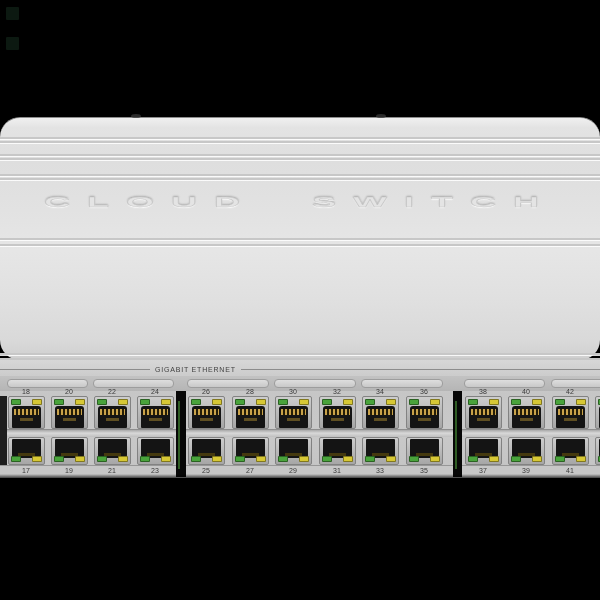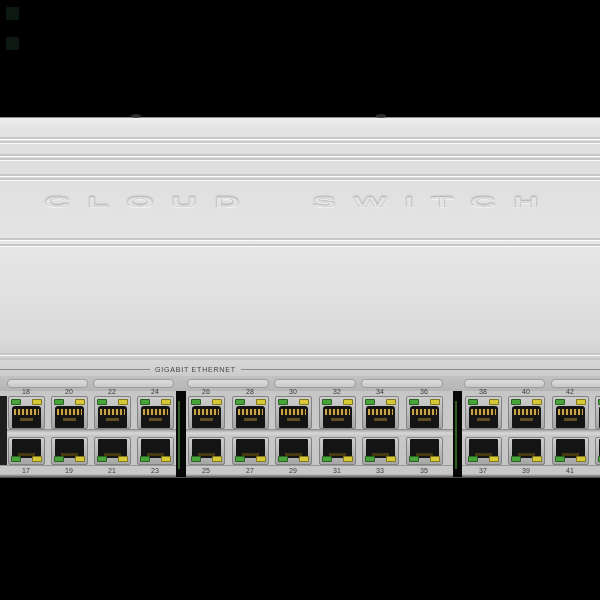--- a/index.html
+++ b/index.html
@@ -8,21 +8,21 @@
          font-family:"Liberation Sans",sans-serif;}
 
   
   .corner-badge{position:absolute;width:13px;height:13px;background:#0c1911;border-radius:1px;}
 
   
   .chassis{position:absolute;left:0;top:117px;width:600px;height:361px;}
   .body-top{position:absolute;left:0;top:0;width:600px;height:243px;
     background:linear-gradient(180deg,#f0f0f0 0%,#e3e3e3 4%,#dedede 18%,#e2e2e2 38%,
                #e6e6e6 55%,#e0e0e0 75%,#d9d9d9 92%,#cfcfcf 100%);
-    border-top:1px solid #8d8d8d;}
+    border-top:1px solid #8d8d8d;border-radius:20px;}
   .groove{position:absolute;left:0;width:600px;height:2px;background:#c7c7c7;
     box-shadow:0 1px 0 rgba(255,255,255,.85);}
   .screw{position:absolute;width:10px;height:4px;border-radius:50%;background:#3a3a3a;opacity:.75;}
 
   .emboss{position:absolute;left:0;right:0;top:66px;text-align:center;white-space:nowrap;
     font-weight:bold;font-size:36px;line-height:36px;letter-spacing:17px;word-spacing:28px;
     color:#e4e4e4;-webkit-text-stroke:1px #c7c7c7;
     transform:scaleY(.42);transform-origin:center;
     text-shadow:0 3px 2px rgba(255,255,255,.9),0 -3px 3px rgba(0,0,0,.28),0 1px 0 rgba(255,255,255,.6);}
 

